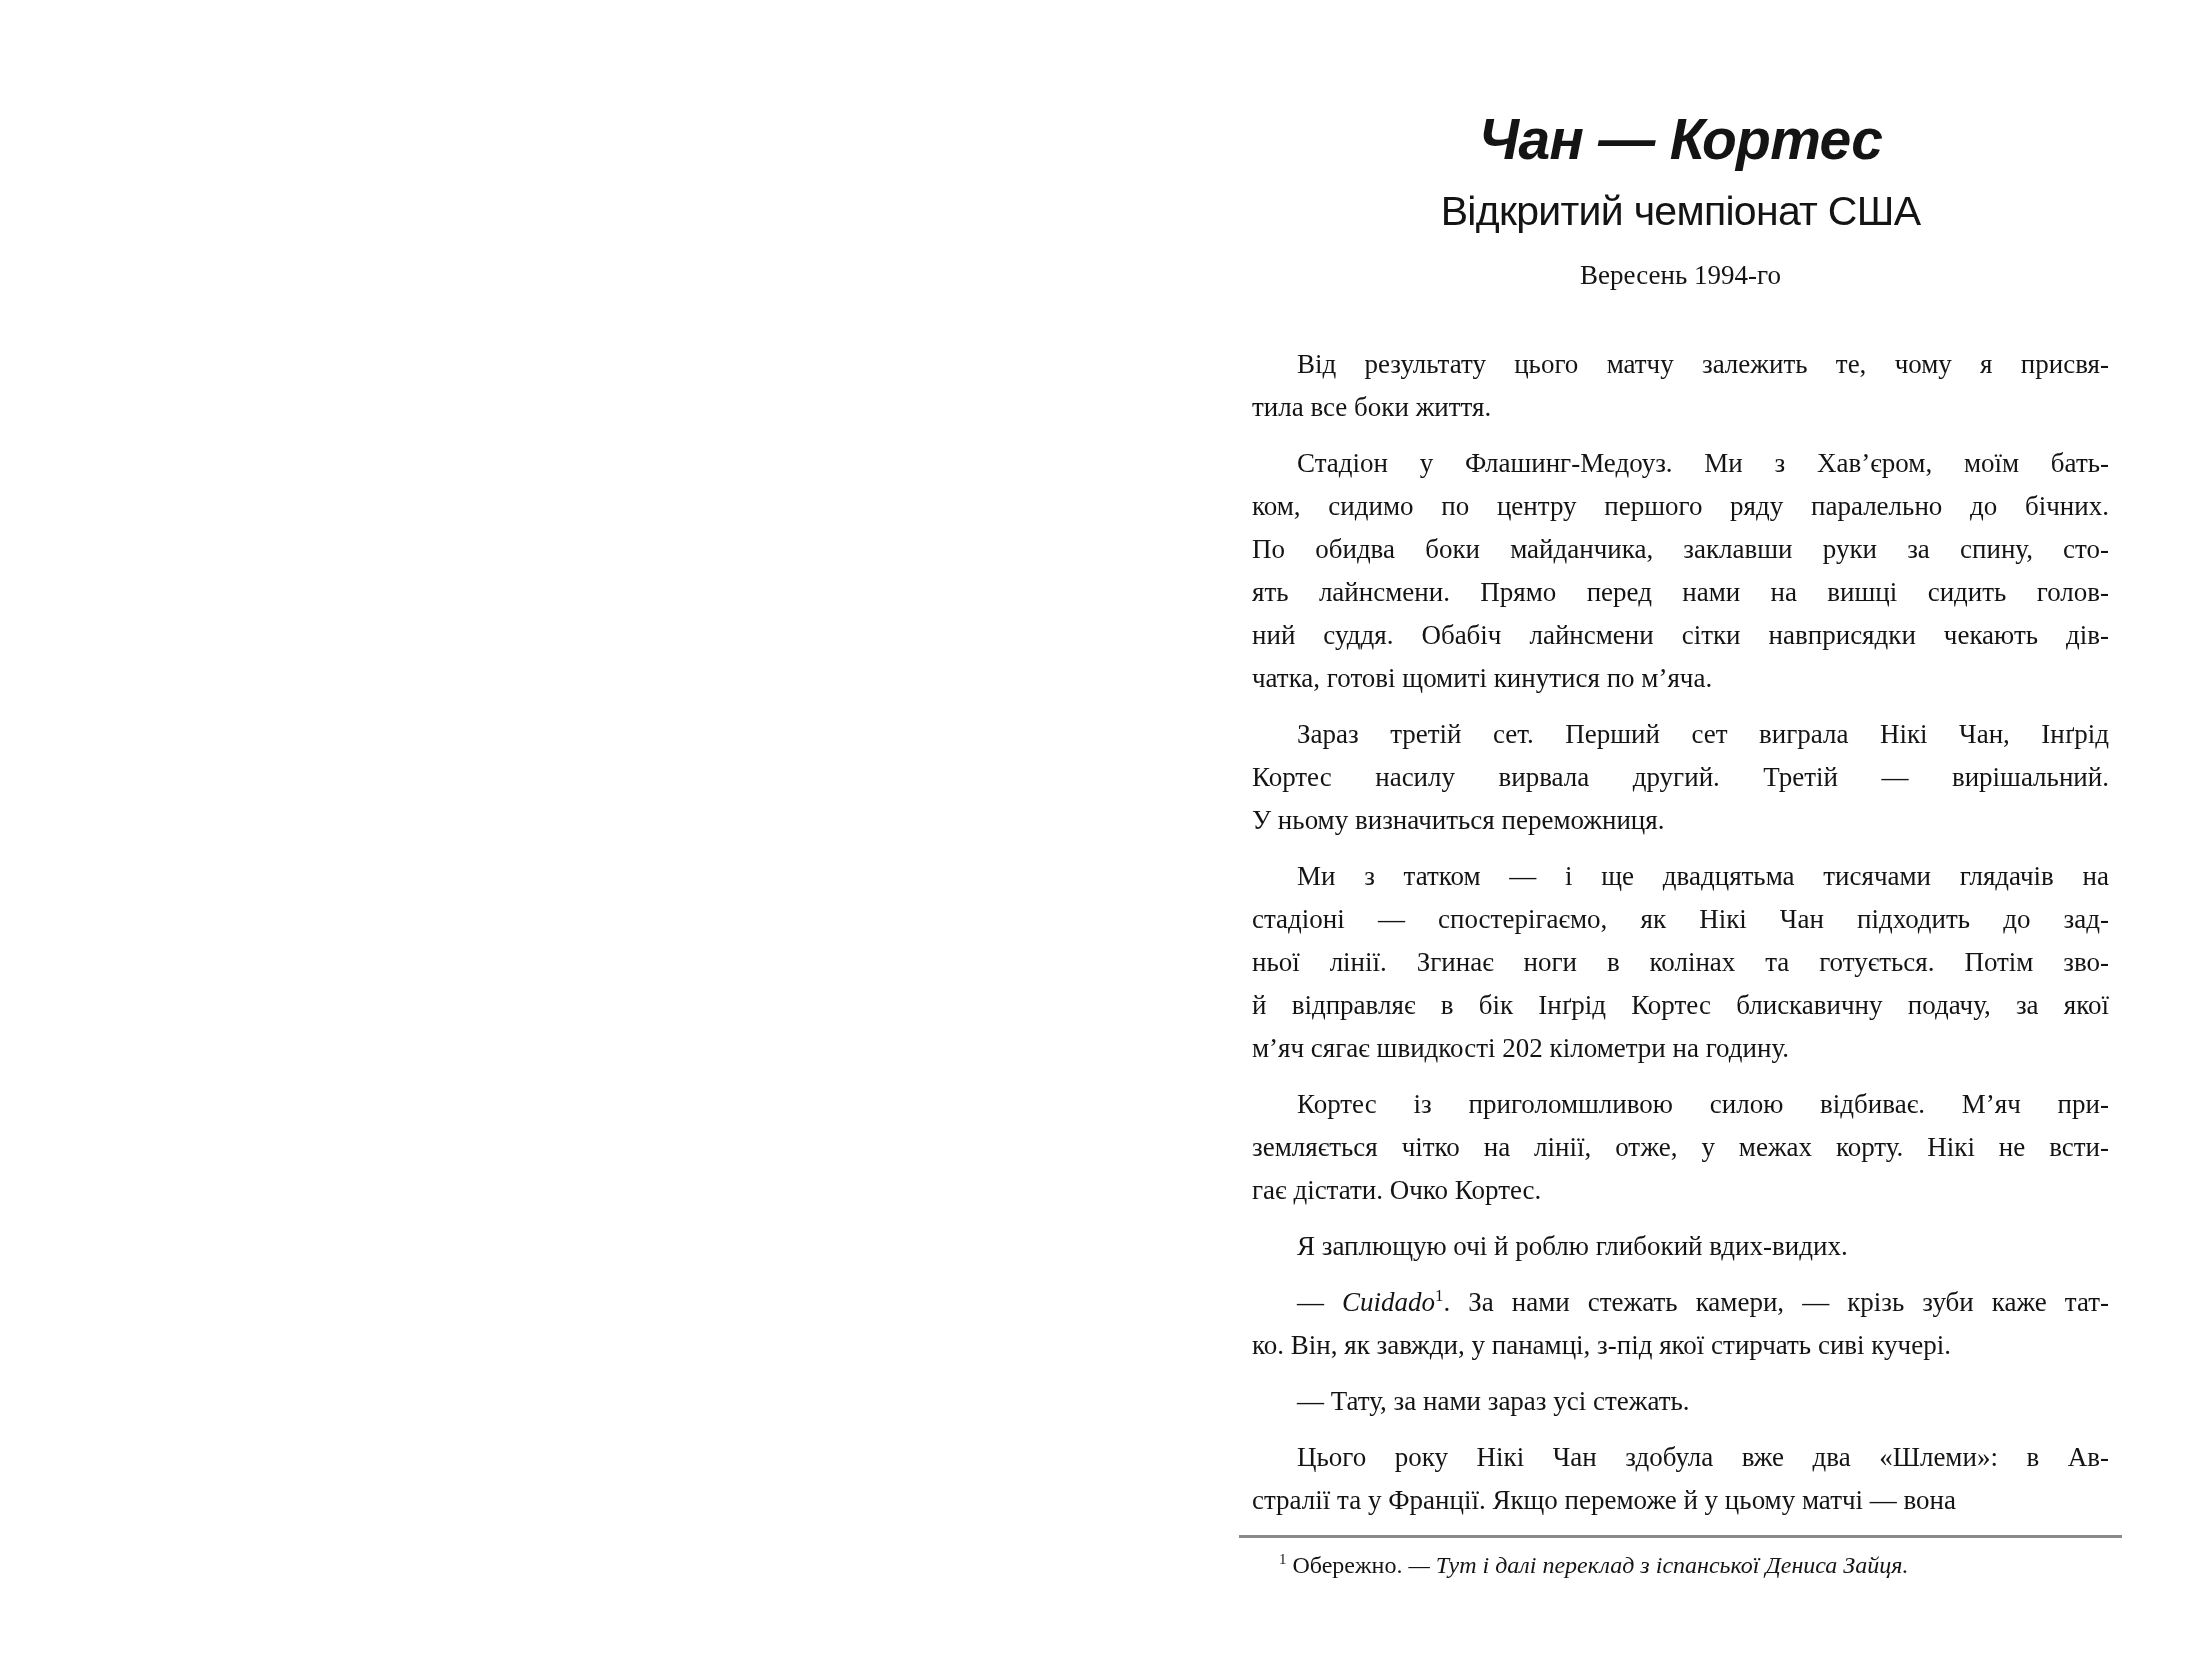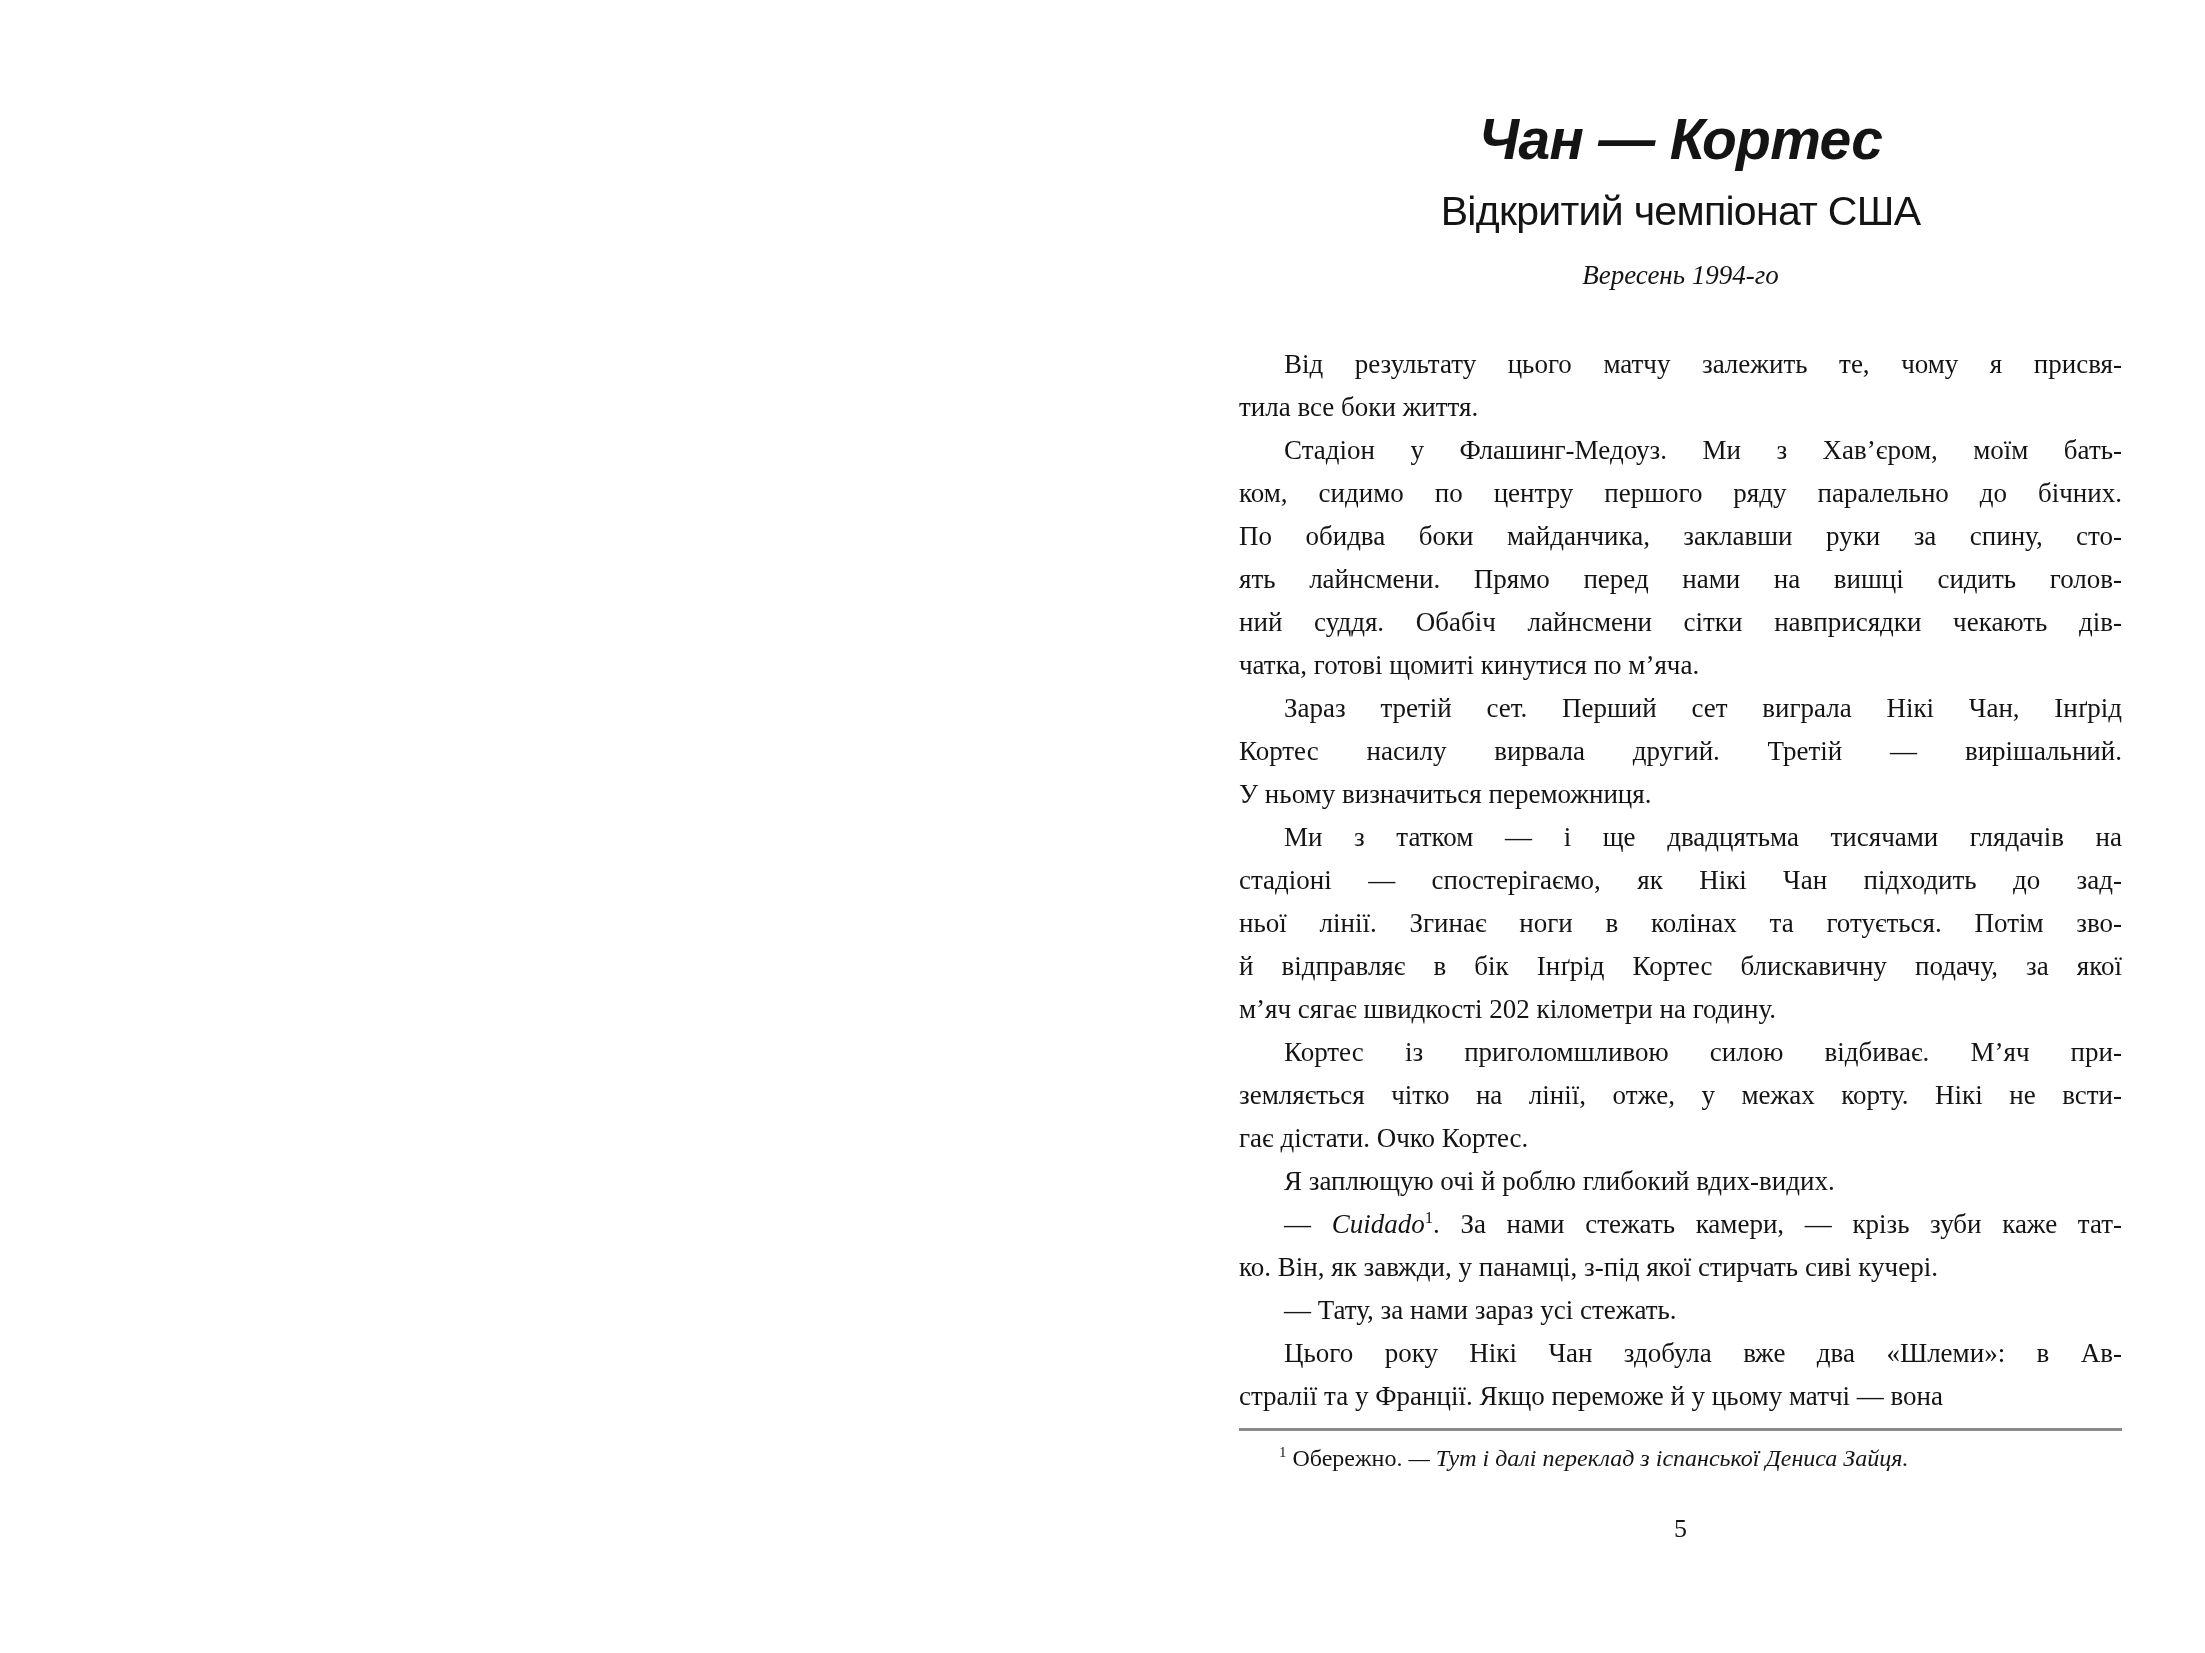--- a/index.html
+++ b/index.html
@@ -33,30 +33,29 @@
     text-align: center;
     font-family: "Liberation Sans", sans-serif;
     font-weight: normal;
     font-size: 41px;
     line-height: 1.1;
     letter-spacing: -0.7px;
   }
   .date-line {
     margin-top: 24.4px;
     text-align: center;
-    font-style: italic;
     font-size: 27px;
     line-height: 1.2;
   }
   .body-text {
     margin-top: 52px;
     font-size: 27px;
     line-height: 43px;
   }
-  .para { margin: 0; }
+  .para { margin: 13px; }
   .ln {
     display: block;
     text-align: justify;
     text-align-last: justify;
   }
   .ln.last { text-align-last: left; }
   .ln.indent { text-indent: 45px; }
   .it { font-style: italic; text-align: right; }
   sup.fnref {
     font-size: 0.62em;

